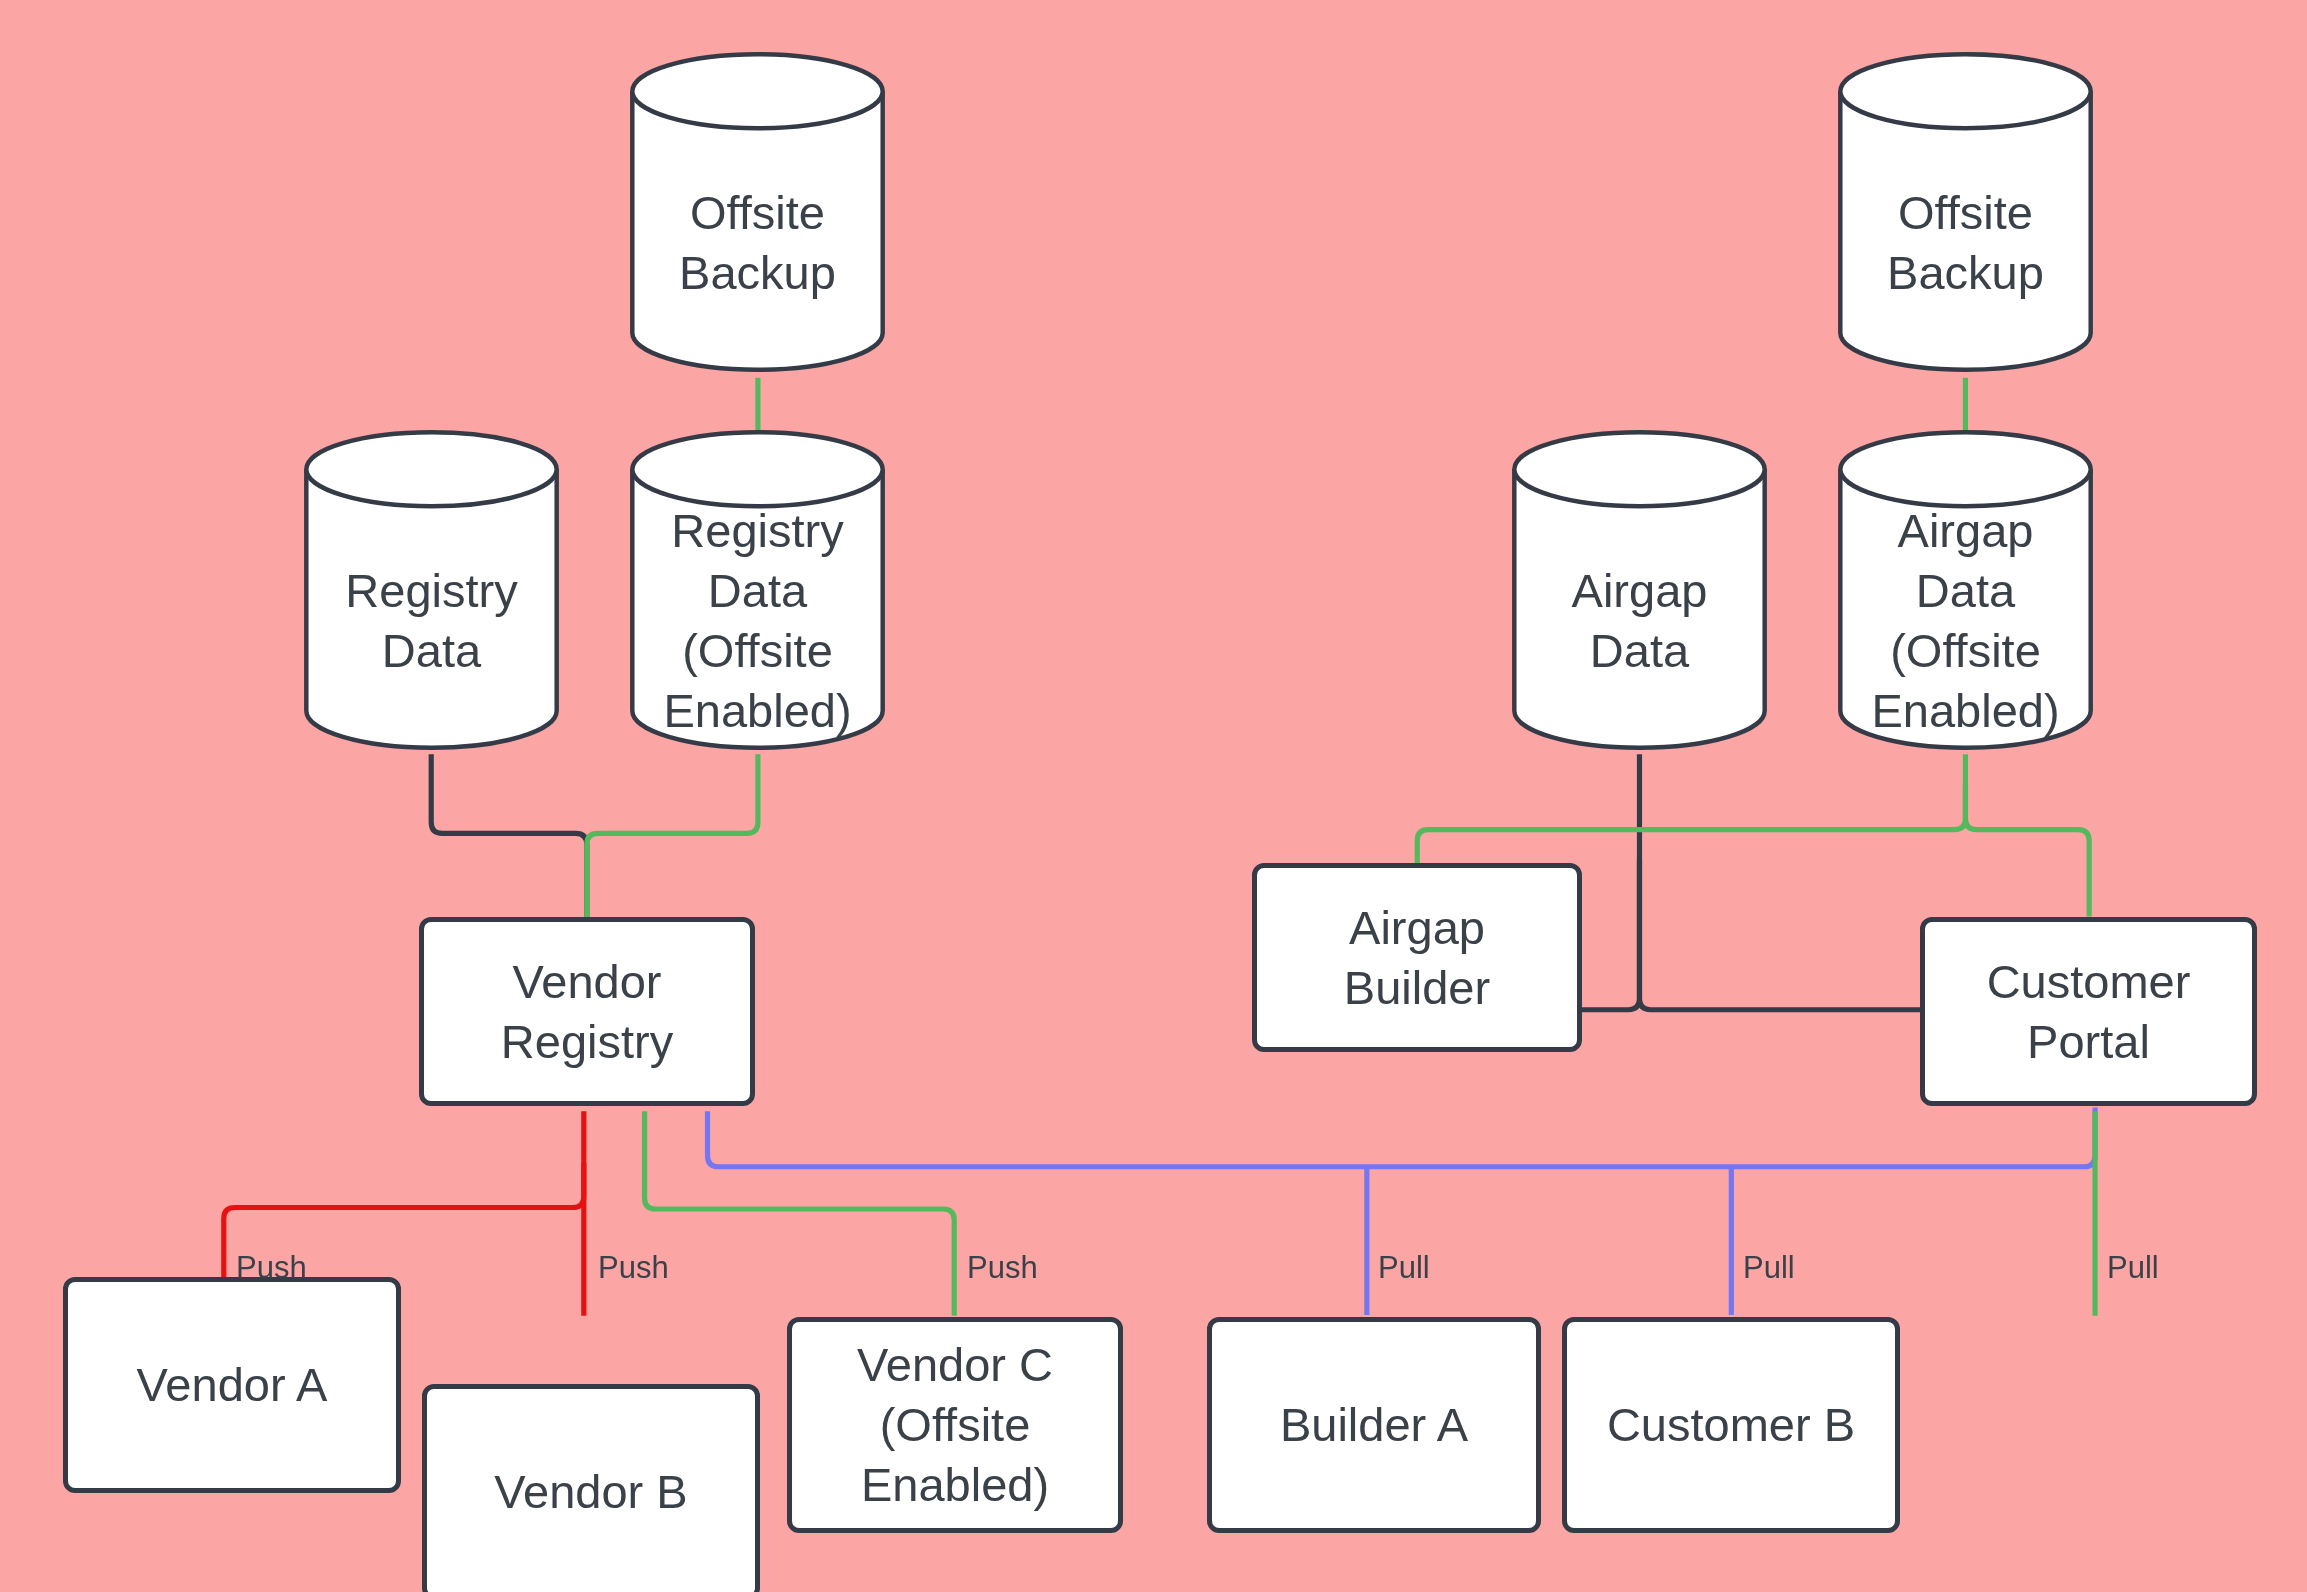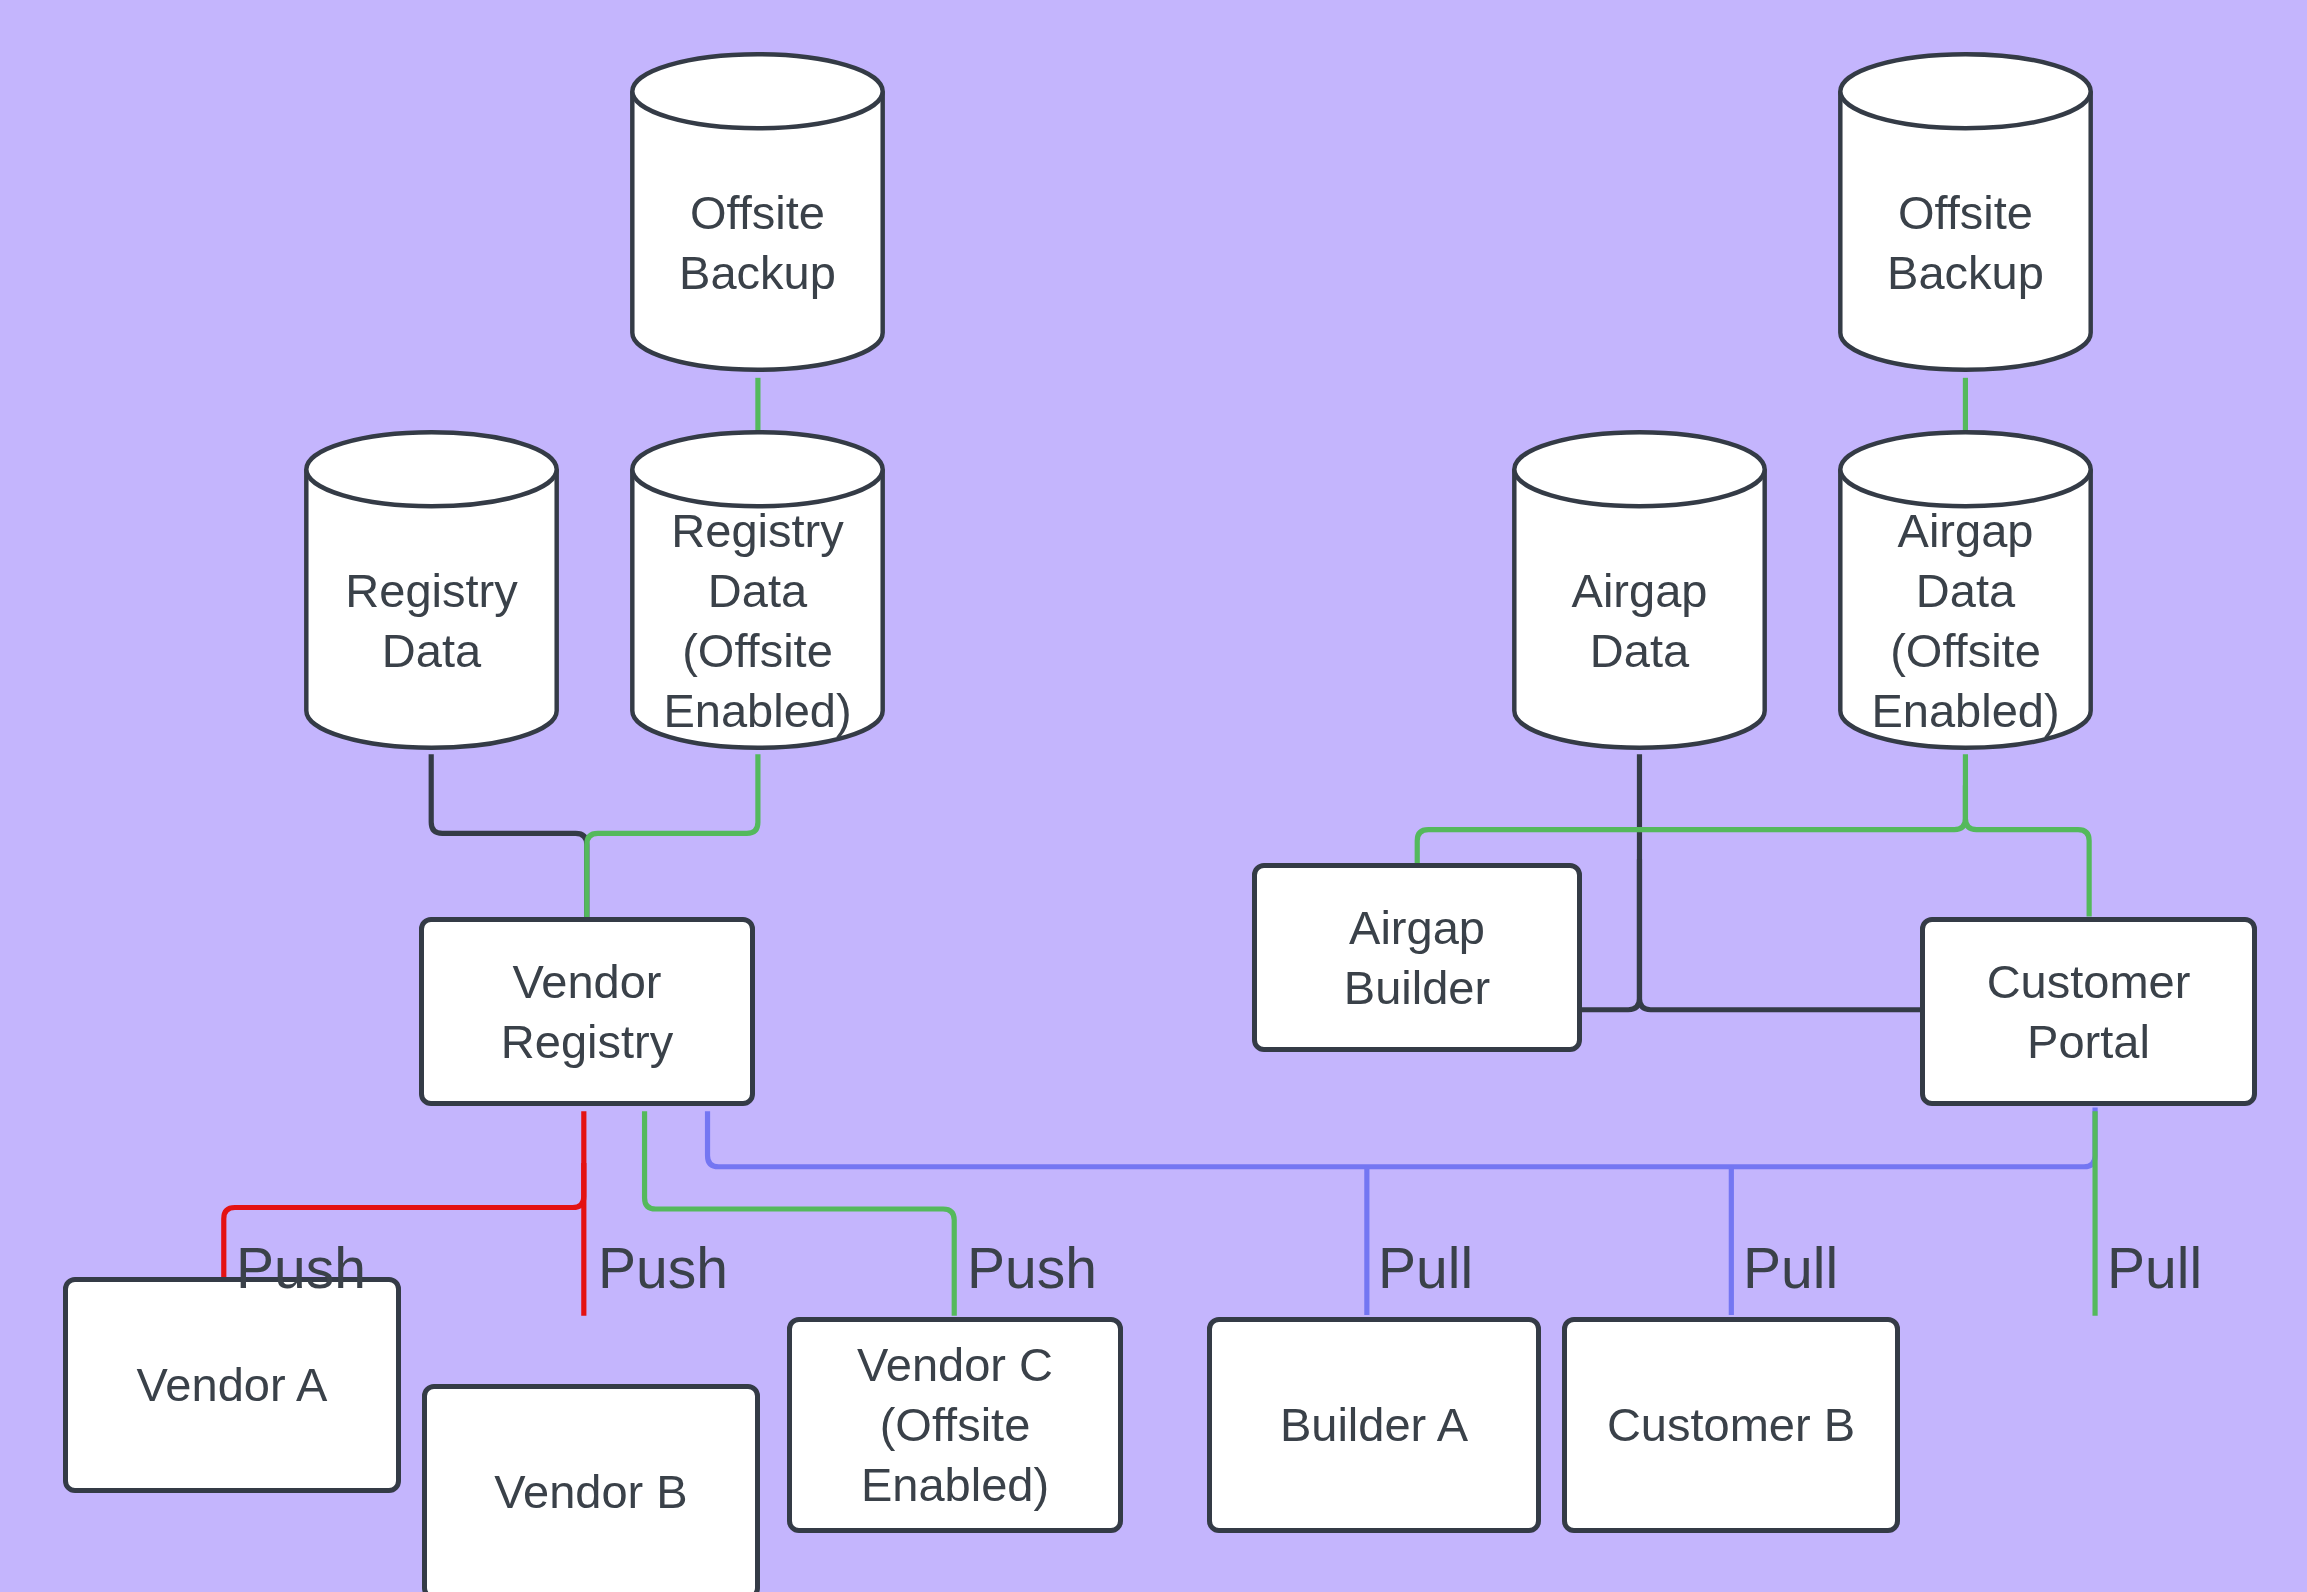--- a/index.html
+++ b/index.html
@@ -4,21 +4,21 @@
 <style>
   html, body {
     margin: 0;
     padding: 0;
     background: #ffffff;
   }
   .canvas {
     position: relative;
     width: 2307px;
     height: 1592px;
-    background: #c4b5fd;
+    background: #fca5a5;
     font-family: "Liberation Sans", "DejaVu Sans", sans-serif;
     color: #3a4149;
     overflow: hidden;
     text-decoration: underline;
   }
   .edges {
     position: absolute;
     left: 0;
     top: 0;
   }
@@ -65,21 +65,21 @@
     justify-content: center;
     text-align: center;
   }
   .cyl .lbl {
     max-width: 222px;
     position: relative;
     top: -4.4px;
   }
   .edge-label {
     position: absolute;
-    font-size: 57px;
+    font-size: 31px;
     line-height: 60px;
     color: #3a4149;
     white-space: nowrap;
   }
   .cyl-stroke {
     fill: #ffffff;
     stroke: #343b46;
     stroke-width: 6;
   }
 </style>

